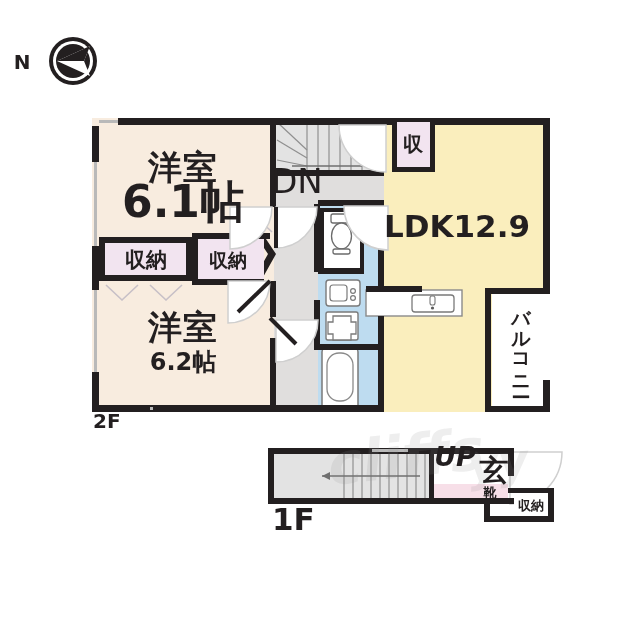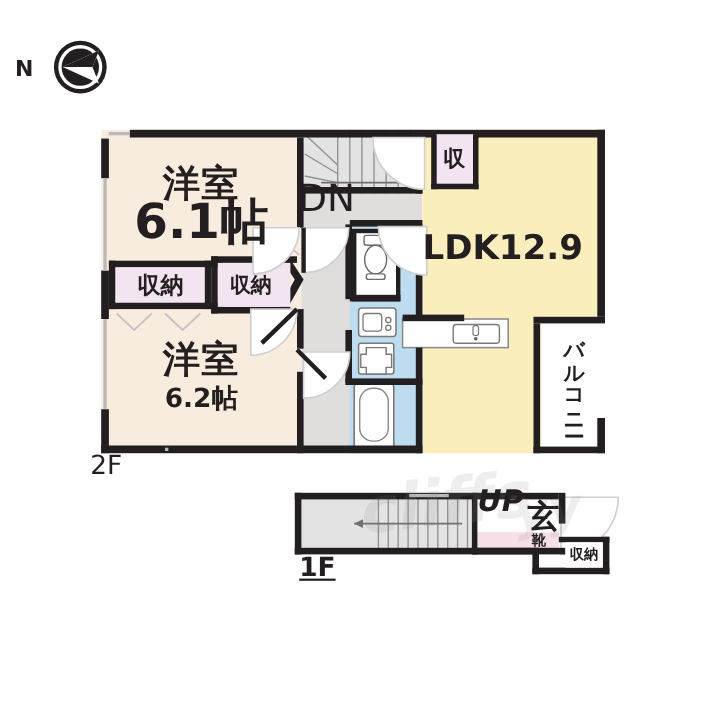--- a/index.html
+++ b/index.html
@@ -273,18 +273,18 @@
 <div class="lbl ctr" style="left:228px; top:260px; font-size:19px; font-weight:600;">収納</div>
 <div class="lbl ctr" style="left:413px; top:144px; font-size:20px; font-weight:600;">収</div>
 <div class="lbl ctr" style="left:531px; top:505px; font-size:13px; font-weight:600;">収納</div>
 
 <div class="lbl ctr" style="left:297px; top:181px; font-size:34px; font-weight:500;">DN</div>
 
 <div class="lbl ctr" style="left:457px; top:226px; font-size:31px; font-weight:600; letter-spacing:0px;">LDK12.9</div>
 
 <div class="lbl vlbl" style="left:511px; top:296px; font-size:19px; font-weight:600;">バルコニー</div>
 
-<div class="lbl" style="left:82px; top:411px; font-size:24px; font-weight:400;">2F</div>
-<div class="lbl" style="left:272px; top:504px; font-size:24px; font-weight:600;text-decoration:underline;">1F</div>
+<div class="lbl" style="left:93px; top:411px; font-size:20px; font-weight:700;">2F</div>
+<div class="lbl" style="left:272px; top:504px; font-size:31px; font-weight:600;">1F</div>
 
 <div class="lbl ctr" style="left:455px; top:456px; font-size:27px; font-weight:600;font-style:italic;">UP</div>
 <div class="lbl ctr" style="left:494px; top:470px; font-size:29px; font-weight:600;">玄</div>
 <div class="lbl ctr" style="left:490px; top:492px; font-size:13px; font-weight:600;">靴</div>
 
 </body></html>

